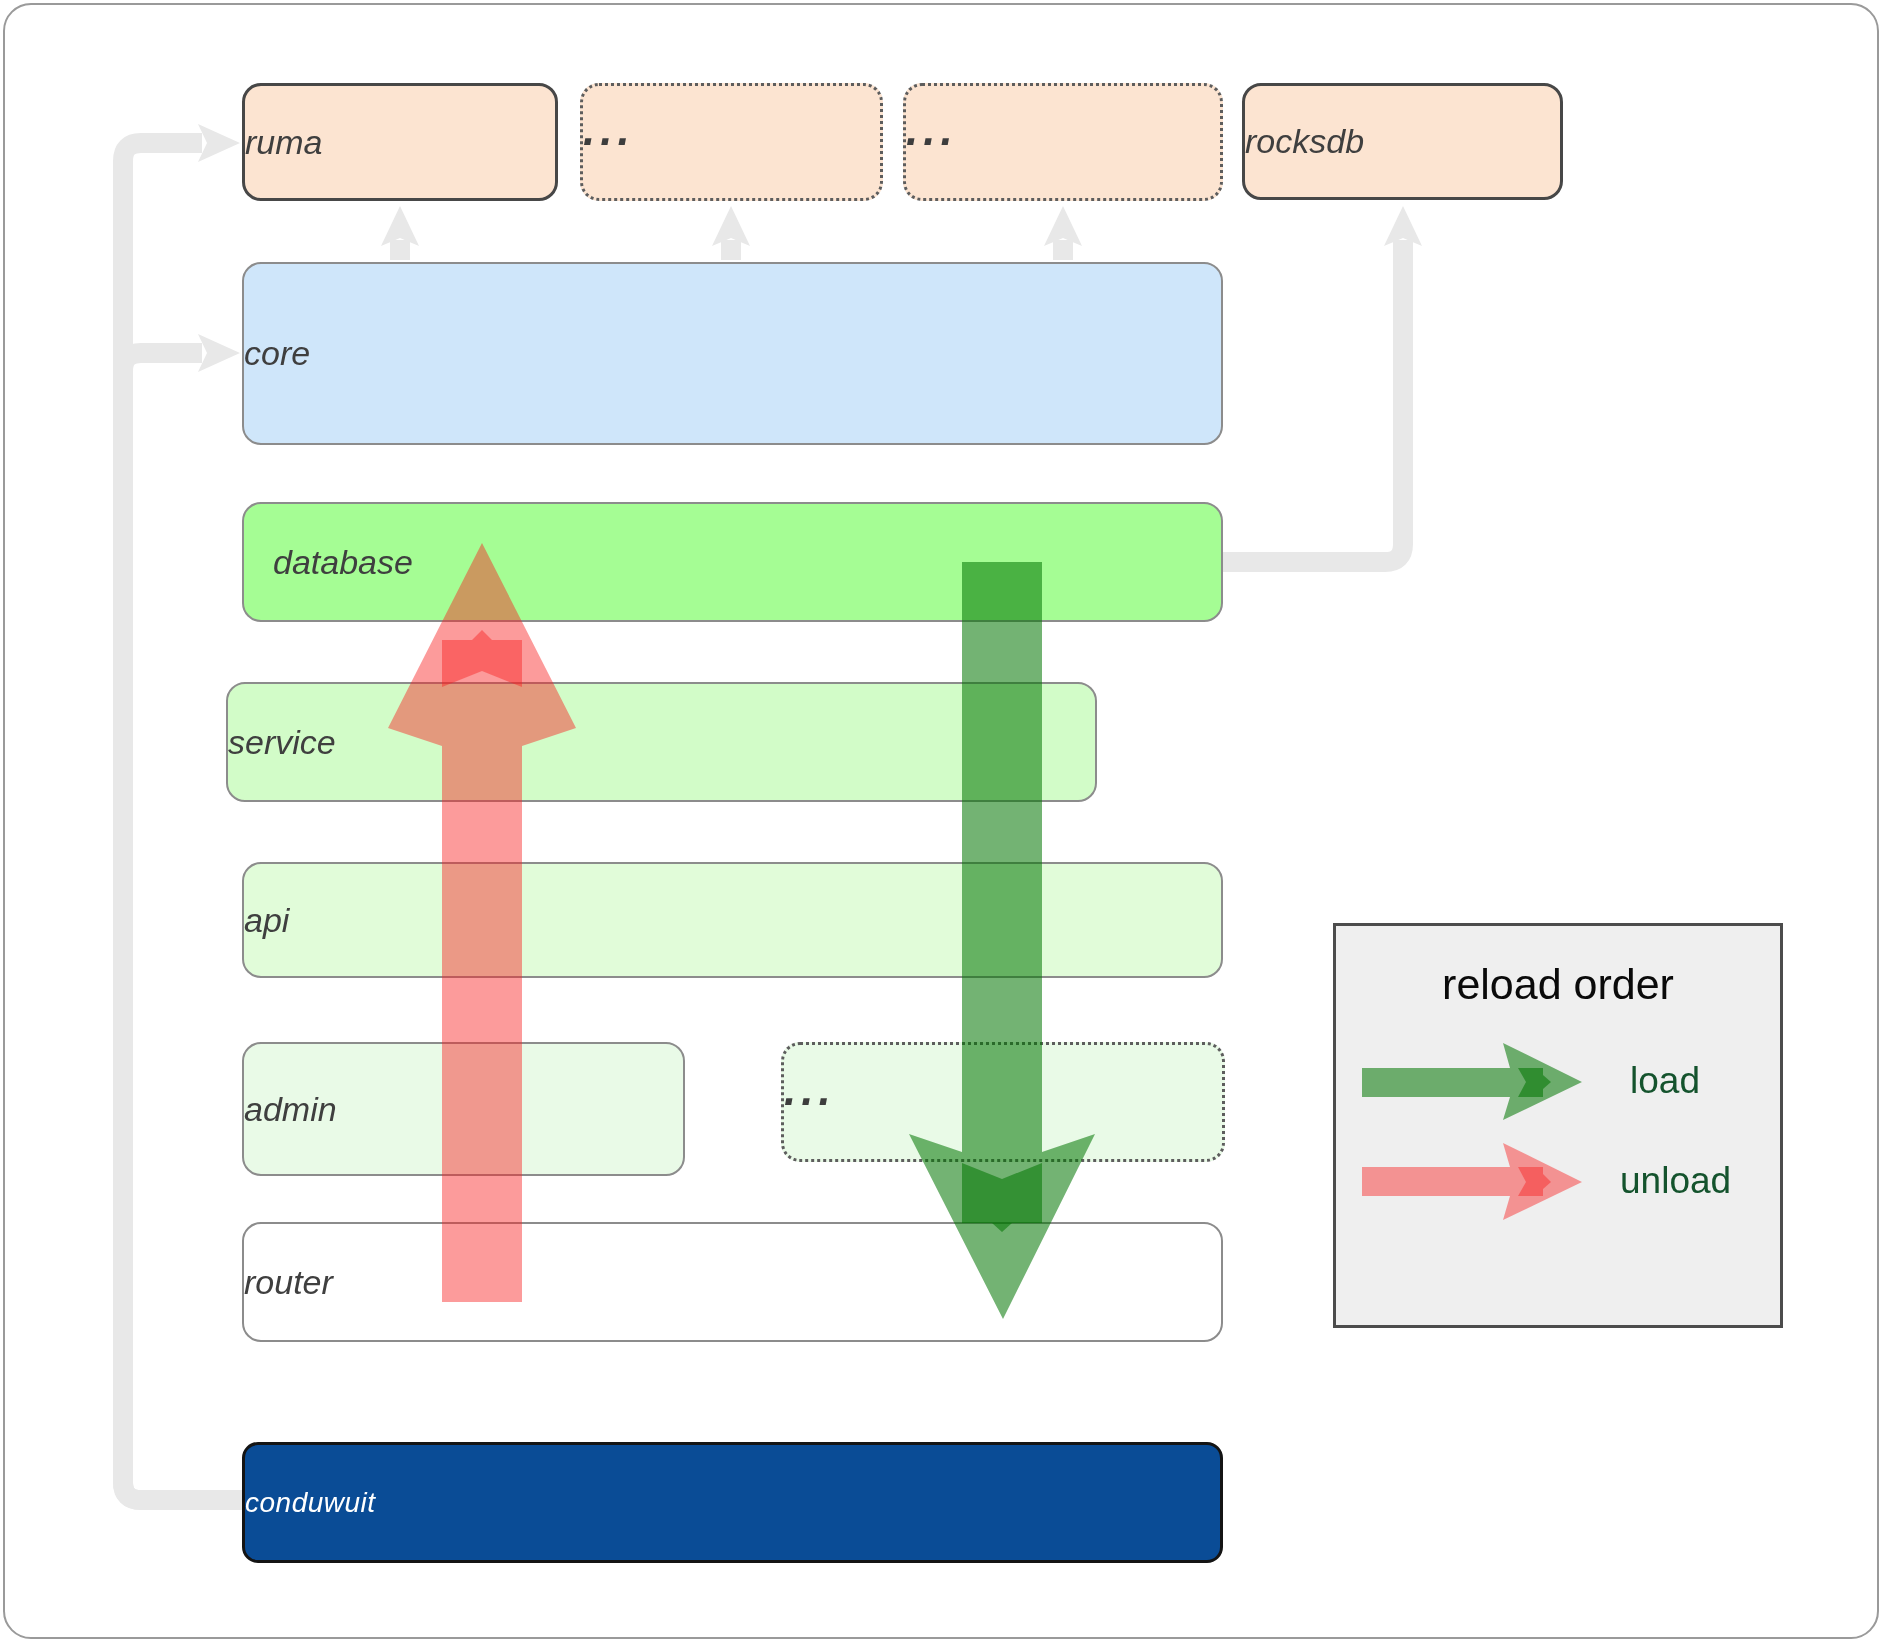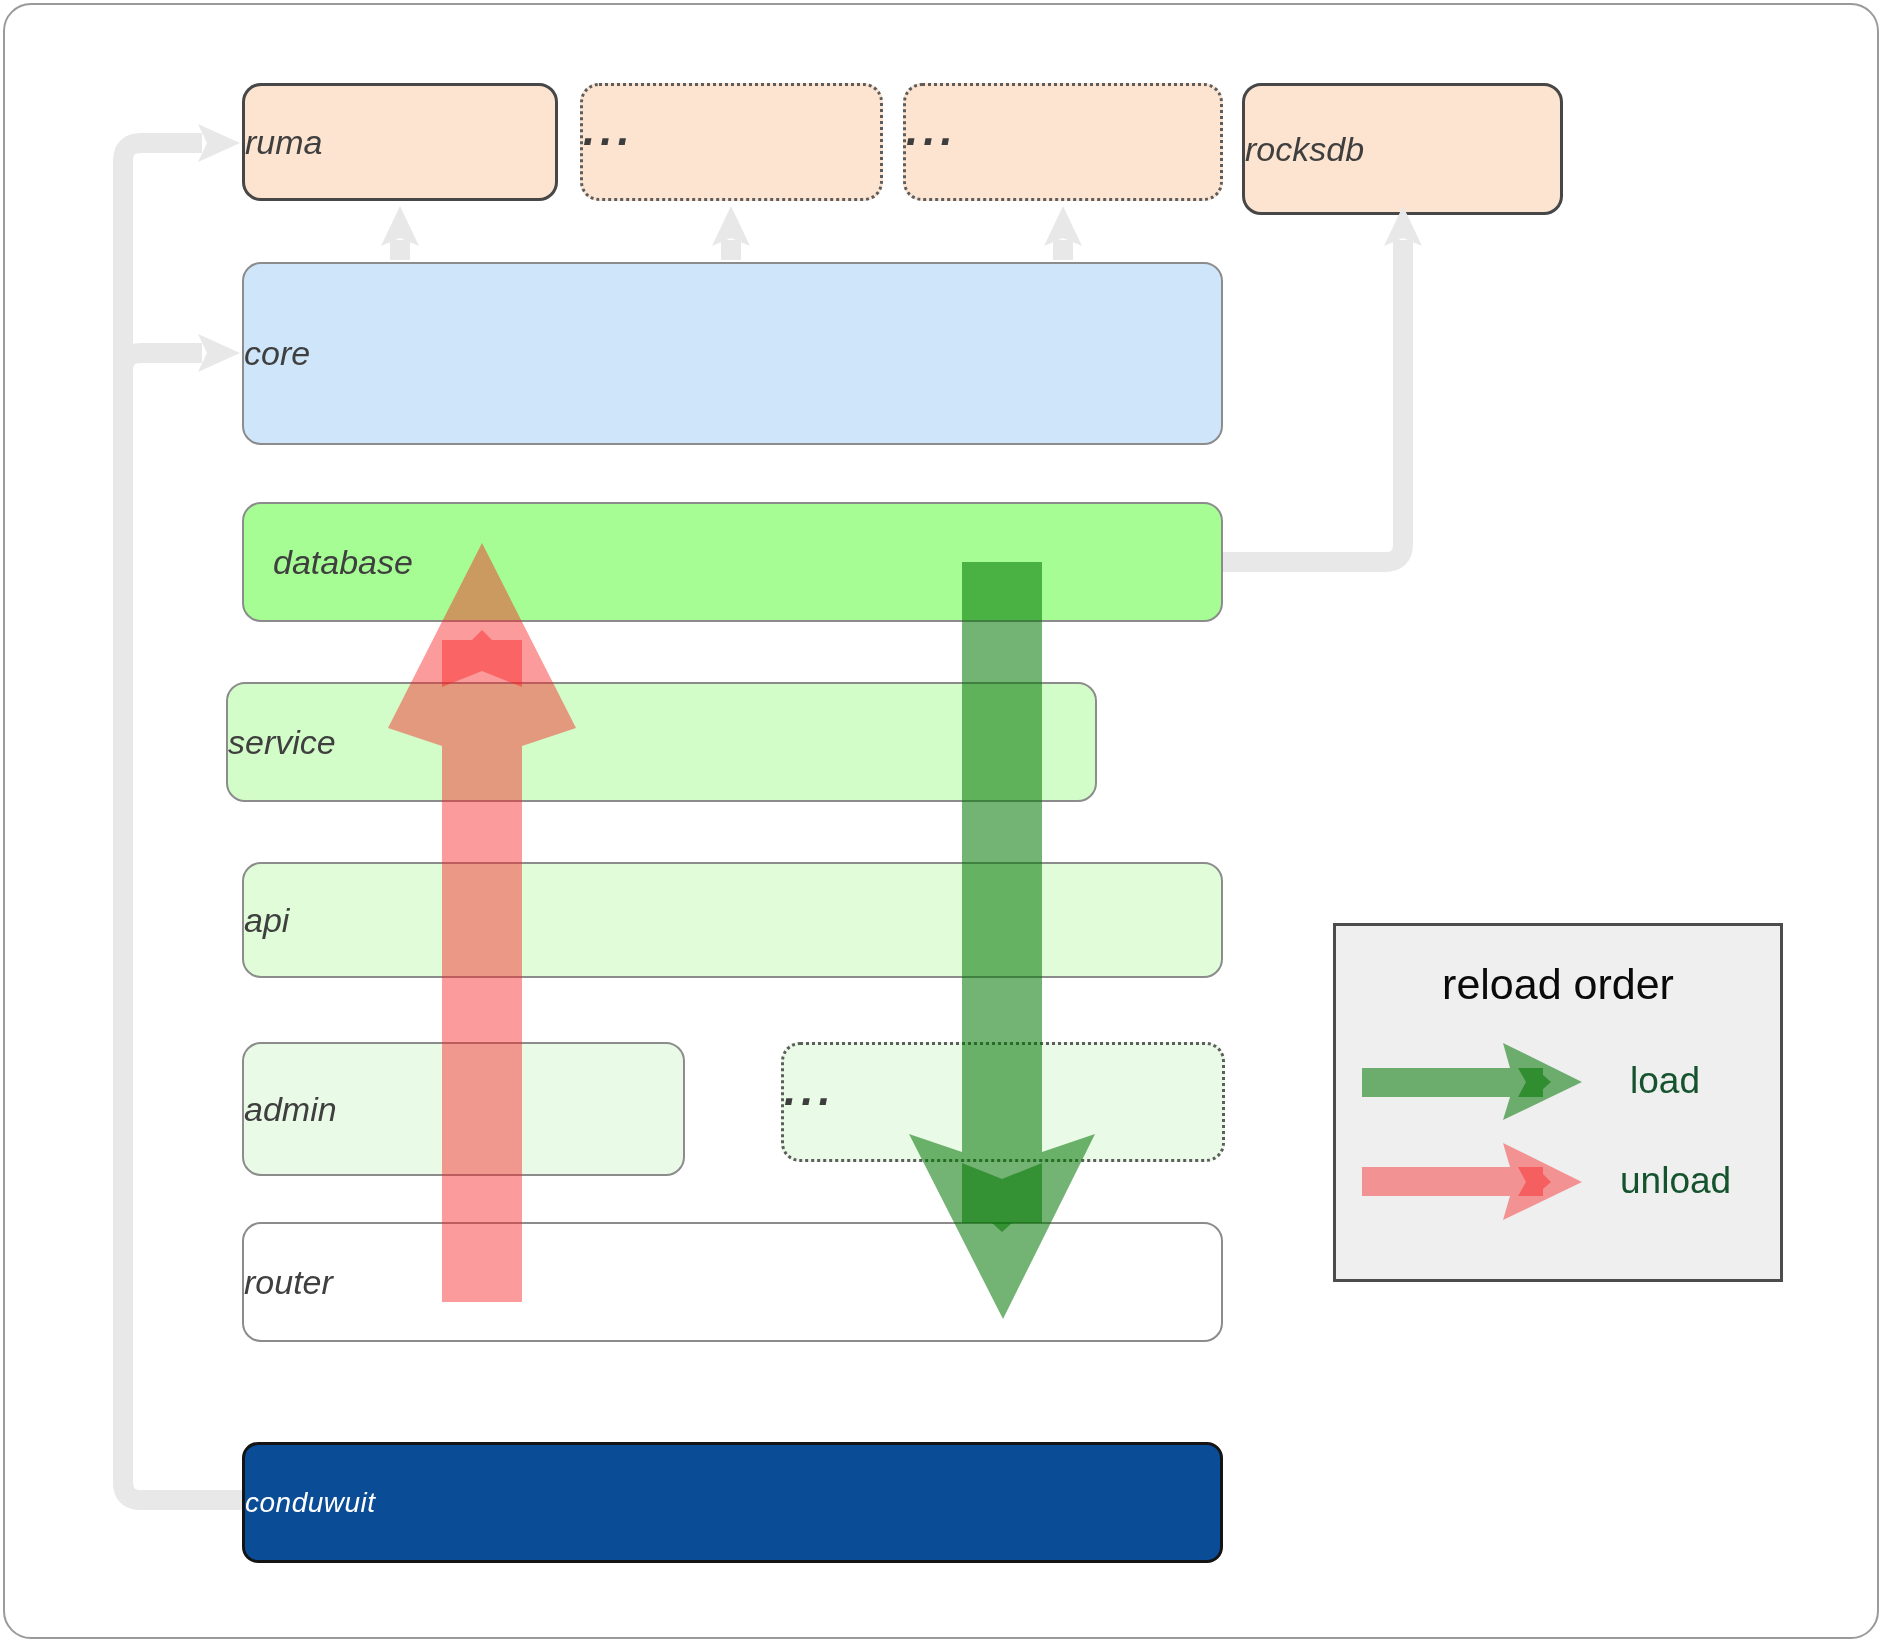--- a/index.html
+++ b/index.html
@@ -37,21 +37,21 @@
   .navy-label{color:#ffffff;font-size:28px;font-weight:500;letter-spacing:0.5px;}
   .dots{
     font-weight:700;font-size:44px;letter-spacing:5px;color:#3d3d3d;
     line-height:1;transform:translateY(-12px);
   }
   .overlay{
     position:absolute;left:0;top:0;width:1883px;height:1643px;
     z-index:5;pointer-events:none;
   }
   .legend{
-    position:absolute;left:1333px;top:923px;width:450px;height:359px;
+    position:absolute;left:1333px;top:923px;width:450px;height:405px;
     box-sizing:border-box;background:#efefef;border:3px solid #4c4c4c;
     z-index:2;
   }
   .legend-title{
     position:absolute;left:0;top:34px;width:100%;
     text-align:center;font-size:43px;color:#0a0a0a;
   }
   .legend-item-label{
     position:absolute;font-size:37px;color:#14532d;
   }
@@ -67,21 +67,21 @@
 
   <div class="box b-dark f-peach" style="left:242px;top:83px;width:316px;height:118px;">
     <span>ruma</span>
   </div>
   <div class="box b-dotted f-peach" style="left:580px;top:83px;width:303px;height:118px;">
     <span class="dots">...</span>
   </div>
   <div class="box b-dotted f-peach" style="left:903px;top:83px;width:320px;height:118px;">
     <span class="dots">...</span>
   </div>
-  <div class="box b-dark f-peach" style="left:1242px;top:83px;width:321px;height:132px;">
+  <div class="box b-dark f-peach" style="left:1242px;top:83px;width:321px;height:117px;">
     <span>rocksdb</span>
   </div>
 
   <div class="box b-gray f-blue" style="left:242px;top:262px;width:981px;height:183px;">
     <span>core</span>
   </div>
   <div class="box b-gray f-green1" style="left:242px;top:502px;width:981px;height:120px;padding-left:29px;">
     <span>database</span>
   </div>
   <div class="box b-gray f-green2" style="left:226px;top:682px;width:871px;height:120px;">

